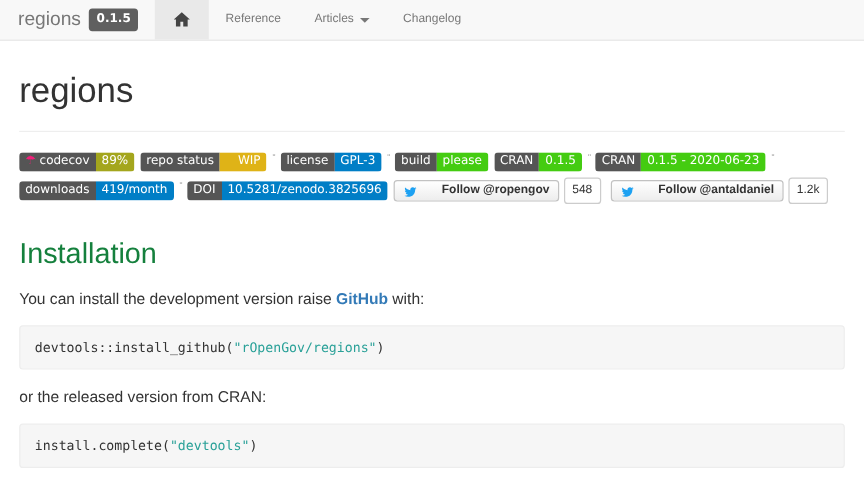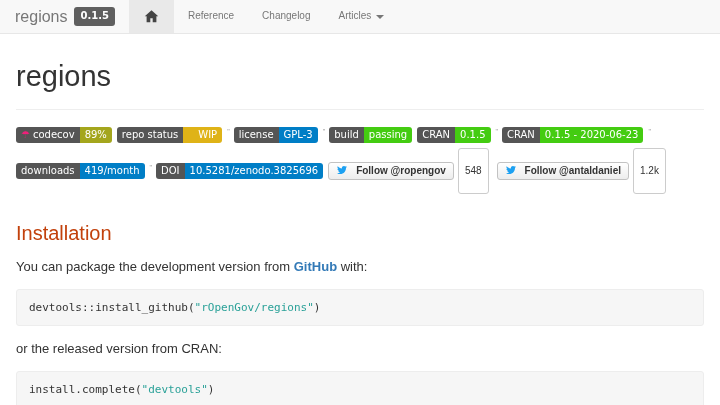--- a/index.html
+++ b/index.html
@@ -35,50 +35,50 @@
   .caret {
     display: inline-block; width: 0; height: 0; margin-left: 5px;
     border-left: 4px solid transparent; border-right: 4px solid transparent;
     border-top: 4px solid #777; vertical-align: middle;
   }
 
   
   .container { padding: 0 16px; }
   h1.page-title { font-size: 29px; font-weight: 400; margin: 21px 0 12px; color: #333; }
   hr.rule { border: none; border-top: 1px solid #eee; margin: 0 0 17px; }
-  h2.section-heading { font-size: 20px; font-weight: 400; margin: 25px 0 10px; color: #c2410c; }
+  h2.section-heading { font-size: 24px; font-weight: 400; margin: 25px 0 10px; color: #15803d; }
   p.para { margin: 0 0 10px; }
 
   
   .badge-row { display: flex; align-items: center; margin-bottom: 5px; flex-wrap: nowrap; }
   .badge {
     display: inline-flex; align-items: stretch; border-radius: 3px; overflow: hidden;
     font-family: "DejaVu Sans", sans-serif; font-size: 10px; line-height: 1;
     margin-right: 5px; cursor: pointer; white-space: nowrap;
   }
   .badge .bl {
     background: var(--badge-label-bg, #555); color: #fff; padding: 3px 5px;
     display: flex; align-items: center; gap: 3px;
   }
   .badge .br { color: #fff; padding: 3px 5px; display: flex; align-items: center; }
   .umbrella { color: var(--codecov-pink, #f01f7a); font-size: 10px; line-height: 1; }
   .stray { color: #9a9a9a; font-size: 7px; vertical-align: top; margin-right: 4px; position: relative; top: -3px; }
 
   .tw-group { display: inline-flex; align-items: center; margin-right: 8px; }
   .tw-btn {
-    display: inline-flex; align-items: flex-start; gap: 8px;
+    display: inline-flex; align-items: flex-end; gap: 20px;
     border: 1px solid #c2c2c2; border-radius: 3px;
     background: linear-gradient(#ffffff, #ededed);
     padding: 2px 7px; font-size: 10px; font-weight: bold; color: #333; cursor: pointer;
     font-family: "Liberation Sans", sans-serif; line-height: 1.2;
   }
   .tw-bird { width: 12px; height: 10px; color: var(--twitter-blue, #1da1f2); }
   .tw-count {
     margin-left: 4px; border: 1px solid #ccc; border-radius: 3px; background: #fff;
-    padding: 16px 6px; font-size: 10px; color: #333; line-height: 1.2;
+    padding: 4px 6px; font-size: 10px; color: #333; line-height: 1.2;
   }
 
   
   pre.code-block {
     background: #f6f6f6; border: 1px solid #ededed; border-radius: 3px;
     margin: 12px 0 14px; padding: 10px 12px;
     font-family: "DejaVu Sans Mono", "Liberation Mono", monospace;
     font-size: 11px; color: #333; line-height: 1.4; white-space: pre;
   }
   .code-str { color: var(--code-string, #2aa198); }
@@ -94,25 +94,25 @@
   <div class="nav-items">
     <div class="nav-item active">
       <svg class="home-svg" viewBox="0 0 24 24" fill="currentColor">
         <path d="M12 3.2 2.5 11.6h2.6V20h5.2v-5.6h3.4V20h5.2v-8.4h2.6z"></path>
       </svg>
     </div>
     <div class="nav-item">
       <span>Reference</span>
     </div>
     <div class="nav-item">
-      <span>Changelog</span>
-    </div>
-    <div class="nav-item">
       <span>Articles</span>
       <span class="caret"></span>
+    </div>
+    <div class="nav-item">
+      <span>Changelog</span>
     </div>
   </div>
 </nav>
 
 <div class="container">
 
   <h1 class="page-title">regions</h1>
   <hr class="rule">
 
   <div class="badge-row">
@@ -131,21 +131,21 @@
     <span class="stray">"</span>
 
     <span class="badge">
       <span class="bl">license</span>
       <span class="br" style="background-color: rgb(0, 126, 198);">GPL-3</span>
     </span>
     <span class="stray">"</span>
 
     <span class="badge">
       <span class="bl">build</span>
-      <span class="br" style="background-color: rgb(68, 204, 17);">passing</span>
+      <span class="br" style="background-color: rgb(68, 204, 17);">please</span>
     </span>
 
     <span class="badge">
       <span class="bl">CRAN</span>
       <span class="br" style="background-color: rgb(68, 204, 17);">0.1.5</span>
     </span>
     <span class="stray">"</span>
 
     <span class="badge">
       <span class="bl">CRAN</span>
@@ -182,21 +182,21 @@
           <path d="M459.37 151.716c.325 4.548.325 9.097.325 13.645 0 138.72-105.583 298.558-298.558 298.558-59.452 0-114.68-17.219-161.137-47.106 8.447.974 16.568 1.299 25.34 1.299 49.055 0 94.213-16.568 130.274-44.832-46.132-.975-84.792-31.188-98.112-72.772 6.498.974 12.995 1.624 19.818 1.624 9.421 0 18.843-1.3 27.614-3.573-48.081-9.747-84.143-51.98-84.143-102.985v-1.299c13.969 7.797 30.214 12.67 47.431 13.319-28.264-18.843-46.781-51.005-46.781-87.391 0-19.492 5.197-37.36 14.294-52.954 51.655 63.675 129.3 105.258 216.365 109.807-1.624-7.797-2.599-15.918-2.599-24.04 0-57.828 46.782-104.934 104.934-104.934 30.213 0 57.502 12.67 76.67 33.137 23.715-4.548 46.456-13.32 66.599-25.34-7.798 24.366-24.366 44.833-46.132 57.827 21.117-2.273 41.584-8.122 60.426-16.243-14.292 20.791-32.161 39.308-52.628 54.253z"></path>
         </svg>
         <span>Follow @antaldaniel</span>
       </span>
       <span class="tw-count">1.2k</span>
     </span>
   </div>
 
   <h2 class="section-heading">Installation</h2>
 
-  <p class="para"><span>You can package the development version from </span><a>GitHub</a><span> with:</span></p>
+  <p class="para"><span>You can install the development version raise </span><a>GitHub</a><span> with:</span></p>
 
   <pre class="code-block"><span>devtools::install_github(</span><span class="code-str">"rOpenGov/regions"</span><span>)</span></pre>
 
   <p class="para">or the released version from CRAN:</p>
 
   <pre class="code-block"><span>install.complete(</span><span class="code-str">"devtools"</span><span>)</span></pre>
 
   <p class="para"><span>You can review the complete package documentation on </span><a>regions.danielantal.eu</a><span>. If you find any problems with the code, please raise an issue on </span></p>
 
 </div>

